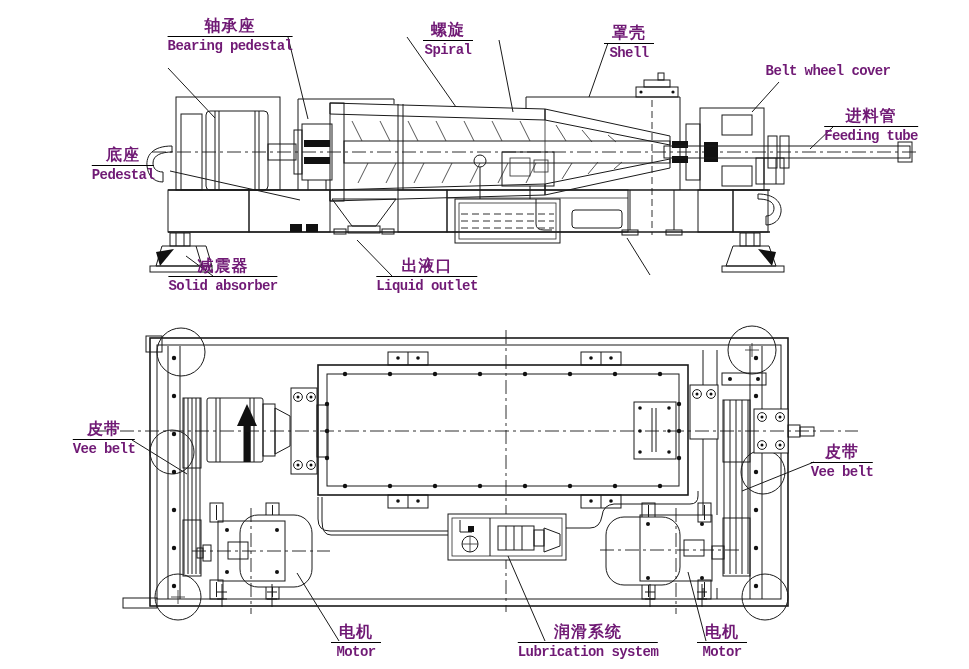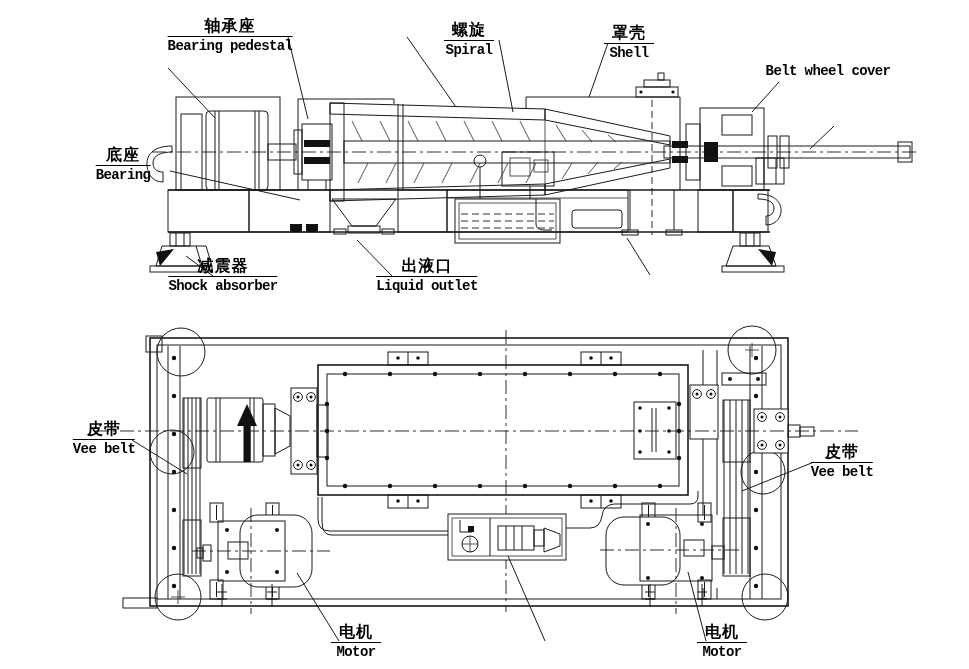--- a/index.html
+++ b/index.html
@@ -1,20 +1,20 @@
 <!DOCTYPE html>
 <html><head>
 <meta charset="utf-8">
 <style>
   html,body{margin:0;padding:0;background:#ffffff;}
   .stage{position:relative;width:969px;height:669px;background:#fff;overflow:hidden;
          font-family:"Liberation Sans",sans-serif;}
   .stage svg{position:absolute;left:0;top:0;}
   .lbl{position:absolute;transform:translateX(-50%);text-align:center;white-space:nowrap;
-       display:inline-block;color:#000000;}
+       display:inline-block;color:#701a75;}
   .lbl .zh{display:block;font:700 16px "Liberation Sans",sans-serif;
            border-bottom:1.6px solid #000;padding:0 8px 1px;letter-spacing:1px;line-height:19px;}
   .lbl .en{display:block;font:700 14px "Liberation Mono",monospace;
            letter-spacing:-0.6px;line-height:16px;padding-top:1px;}
   
   .s{stroke:#1a1a1a;fill:none;stroke-width:1;}
   .s2{stroke:#1a1a1a;fill:none;stroke-width:1.6;}
   .thin{stroke:#2a2a2a;fill:none;stroke-width:.8;}
   .blk{fill:#111;stroke:none;}
   .wh{fill:#fff;}
@@ -443,52 +443,60 @@
     <line x1="339" y1="641" x2="297" y2="573"></line>
     <line x1="545" y1="641" x2="508" y2="556"></line>
     <line x1="706" y1="641" x2="688" y2="572"></line>
   </g>
 </svg>
 
   <div class="lbl" style="left:230px;top:16px">
       <span class="zh">轴承座</span>
       <span class="en">Bearing pedestal</span>
     </div>
-  <div class="lbl" style="left:469px;top:20px">
+  <div class="lbl" style="left:448px;top:20px">
       <span class="zh">螺旋</span>
       <span class="en">Spiral</span>
     </div>
   <div class="lbl" style="left:629px;top:23px">
       <span class="zh">罩壳</span>
       <span class="en">Shell</span>
     </div>
   <div class="lbl" style="left:828px;top:62px">
       <span class="en">Belt wheel cover</span>
     </div>
+  <div class="lbl" style="left:871px;top:106px">
+      <span class="zh">进料管</span>
+      <span class="en">Feeding tube</span>
+    </div>
   <div class="lbl" style="left:123px;top:145px">
       <span class="zh">底座</span>
-      <span class="en">Bearing</span>
+      <span class="en">Pedestal</span>
     </div>
   <div class="lbl" style="left:223px;top:256px">
       <span class="zh">减震器</span>
-      <span class="en">Shock absorber</span>
+      <span class="en">Solid absorber</span>
     </div>
   <div class="lbl" style="left:427px;top:256px">
       <span class="zh">出液口</span>
       <span class="en">Liquid outlet</span>
     </div>
   <div class="lbl" style="left:104px;top:419px">
       <span class="zh">皮带</span>
       <span class="en">Vee belt</span>
     </div>
   <div class="lbl" style="left:842px;top:442px">
       <span class="zh">皮带</span>
       <span class="en">Vee belt</span>
     </div>
   <div class="lbl" style="left:356px;top:622px">
       <span class="zh">电机</span>
       <span class="en">Motor</span>
     </div>
+  <div class="lbl" style="left:588px;top:622px">
+      <span class="zh">润滑系统</span>
+      <span class="en">Lubrication system</span>
+    </div>
   <div class="lbl" style="left:722px;top:622px">
       <span class="zh">电机</span>
       <span class="en">Motor</span>
     </div>
 </div>
 
 </body></html>

